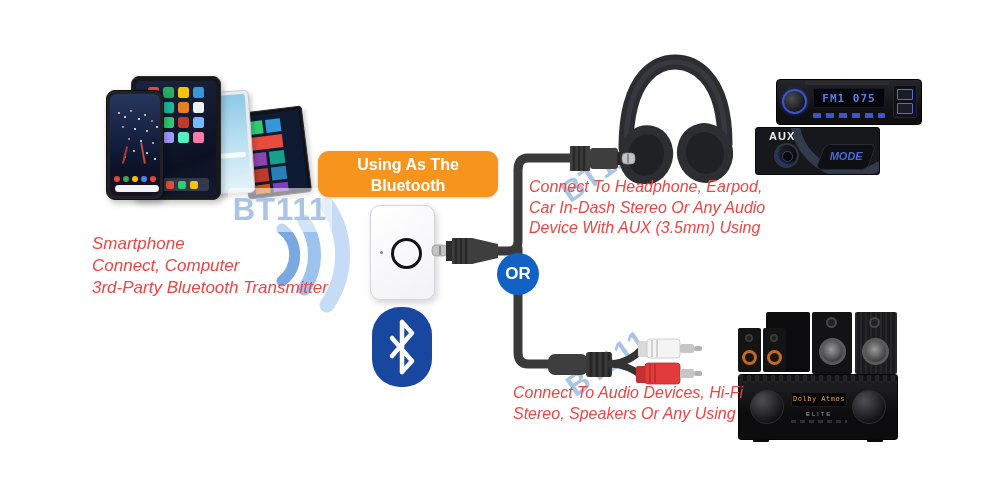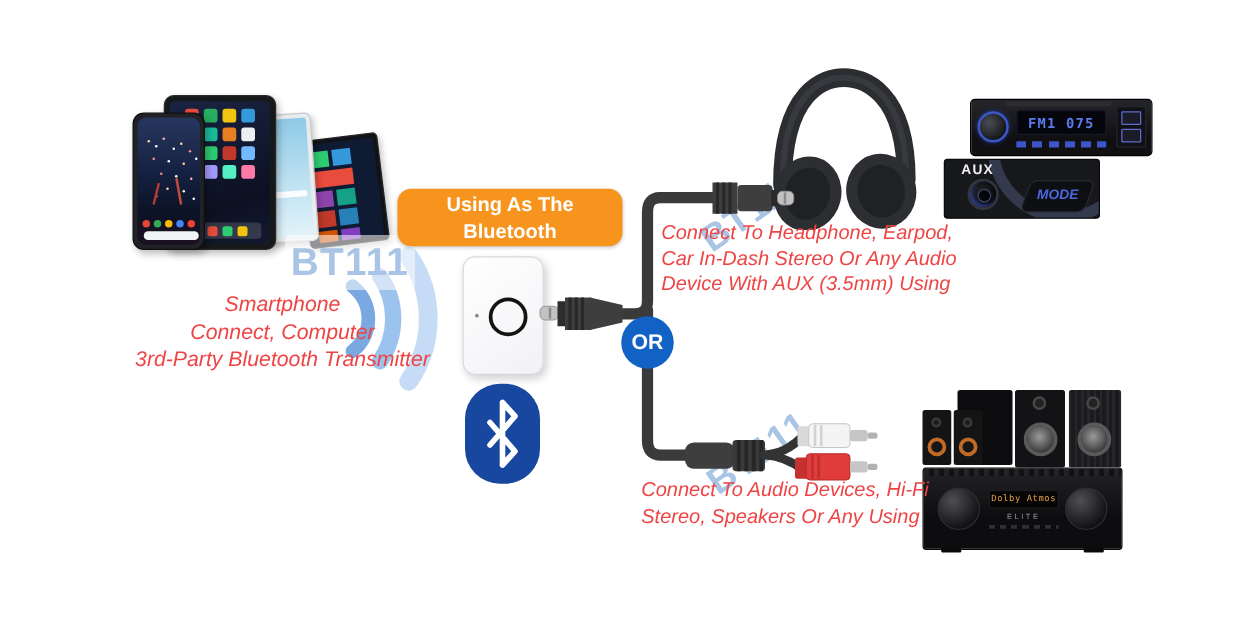--- a/index.html
+++ b/index.html
@@ -59,21 +59,21 @@
   .wintab .tiles{position:absolute;left:4px;top:6px;right:4px;display:flex;flex-wrap:wrap;gap:3px;}
   .wintab .tiles i{width:15px;height:13px;}
   .wintab .tiles i:nth-child(1){background:#2ECC71;} .wintab .tiles i:nth-child(2){background:#3498DB;}
   .wintab .tiles i:nth-child(3){background:#E74C3C;width:33px;} .wintab .tiles i:nth-child(4){background:#8E44AD;}
   .wintab .tiles i:nth-child(5){background:#16A085;} .wintab .tiles i:nth-child(6){background:#C0392B;}
   .wintab .tiles i:nth-child(7){background:#2980B9;} .wintab .tiles i:nth-child(8){background:#D35400;}
   .wintab .tiles i:nth-child(9){background:#7F3FBF;}
 
   
   .caption{color:#ef4444;font-style:italic;z-index:8;}
-  .caption-left{left:92px;top:233px;width:268px;text-align:center;font-size:17px;line-height:22px;}
+  .caption-left{left:92px;top:233px;width:268px;text-align:left;font-size:17px;line-height:22px;}
   .caption-aux{left:529px;top:177px;width:245px;font-size:16px;line-height:20.5px;}
   .caption-rca{left:513px;top:383px;width:245px;font-size:16px;line-height:20.5px;}
 
   
   .banner{left:318px;top:151px;width:180px;height:46px;background:#F7941D;border-radius:11px;
     z-index:6;color:#fff;font-weight:bold;font-size:16px;line-height:21px;text-align:center;
     padding-top:3px;box-sizing:border-box;box-shadow:0 1px 3px rgba(0,0,0,.2);}
 
   
   .btrx{left:370px;top:205px;width:63px;height:93px;background:linear-gradient(145deg,#ffffff,#f2f2f6);

